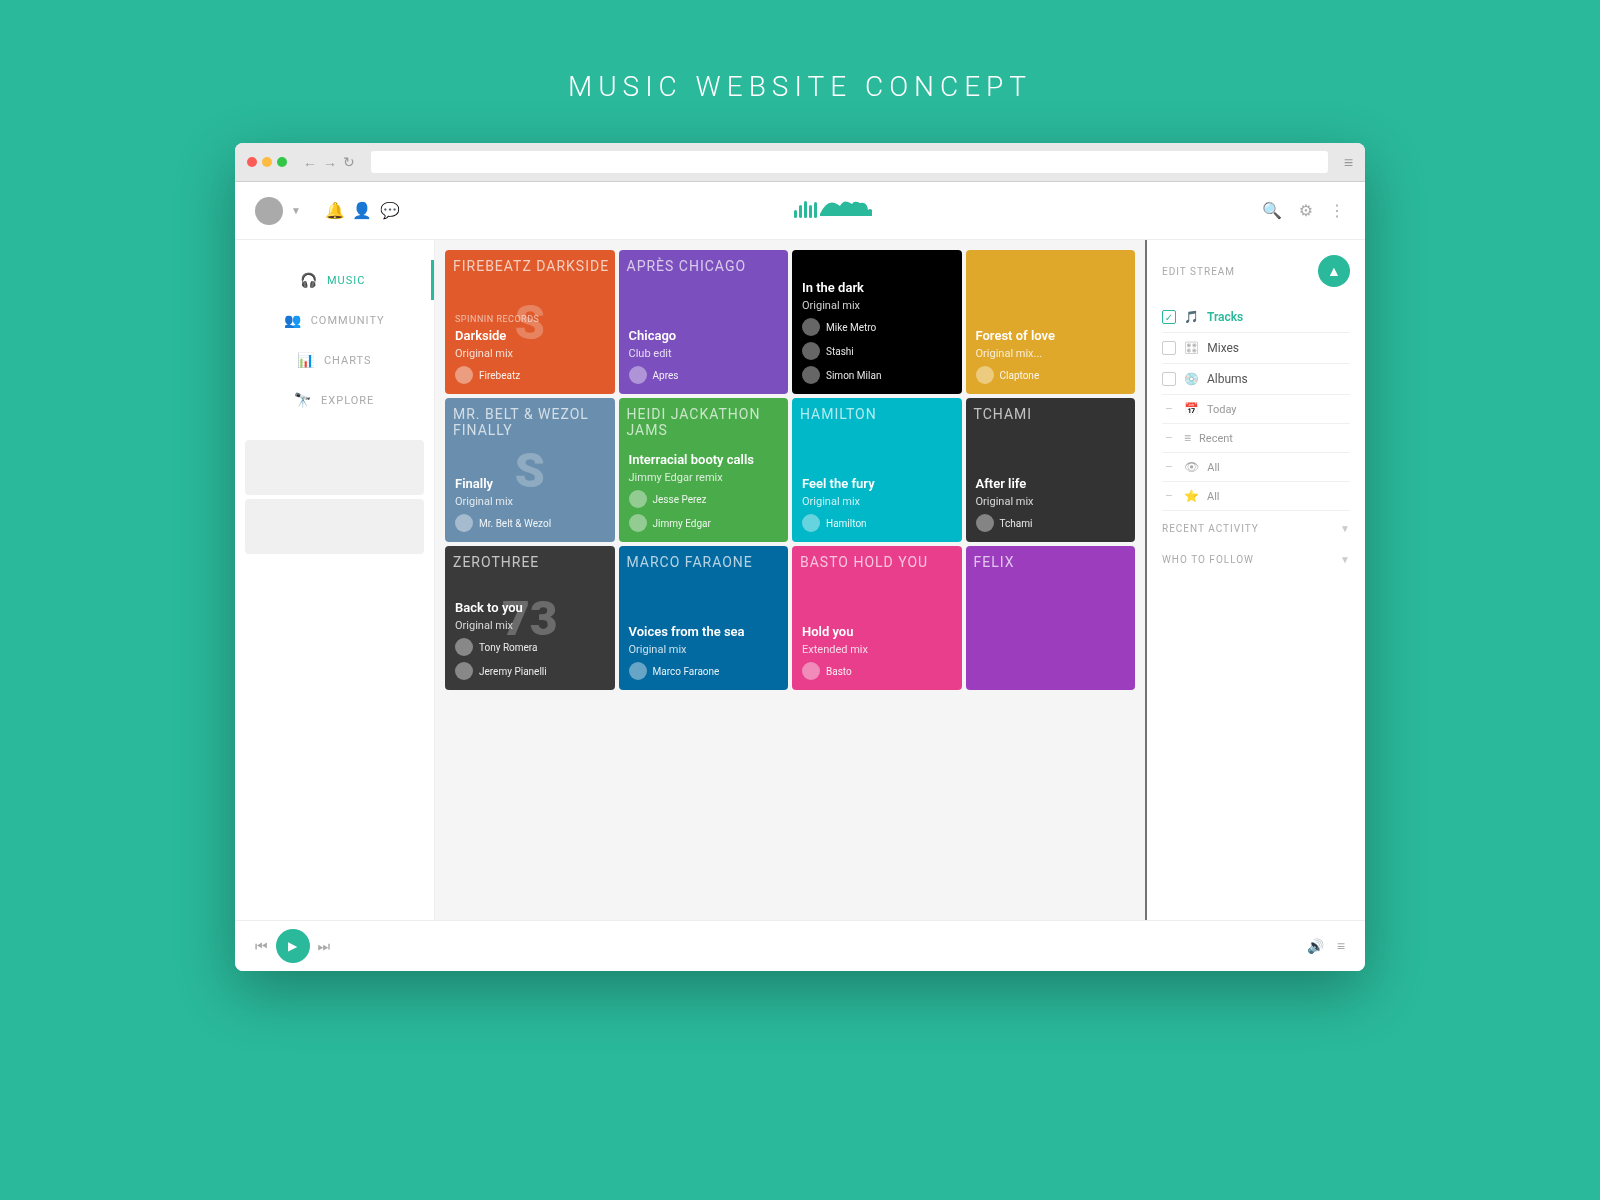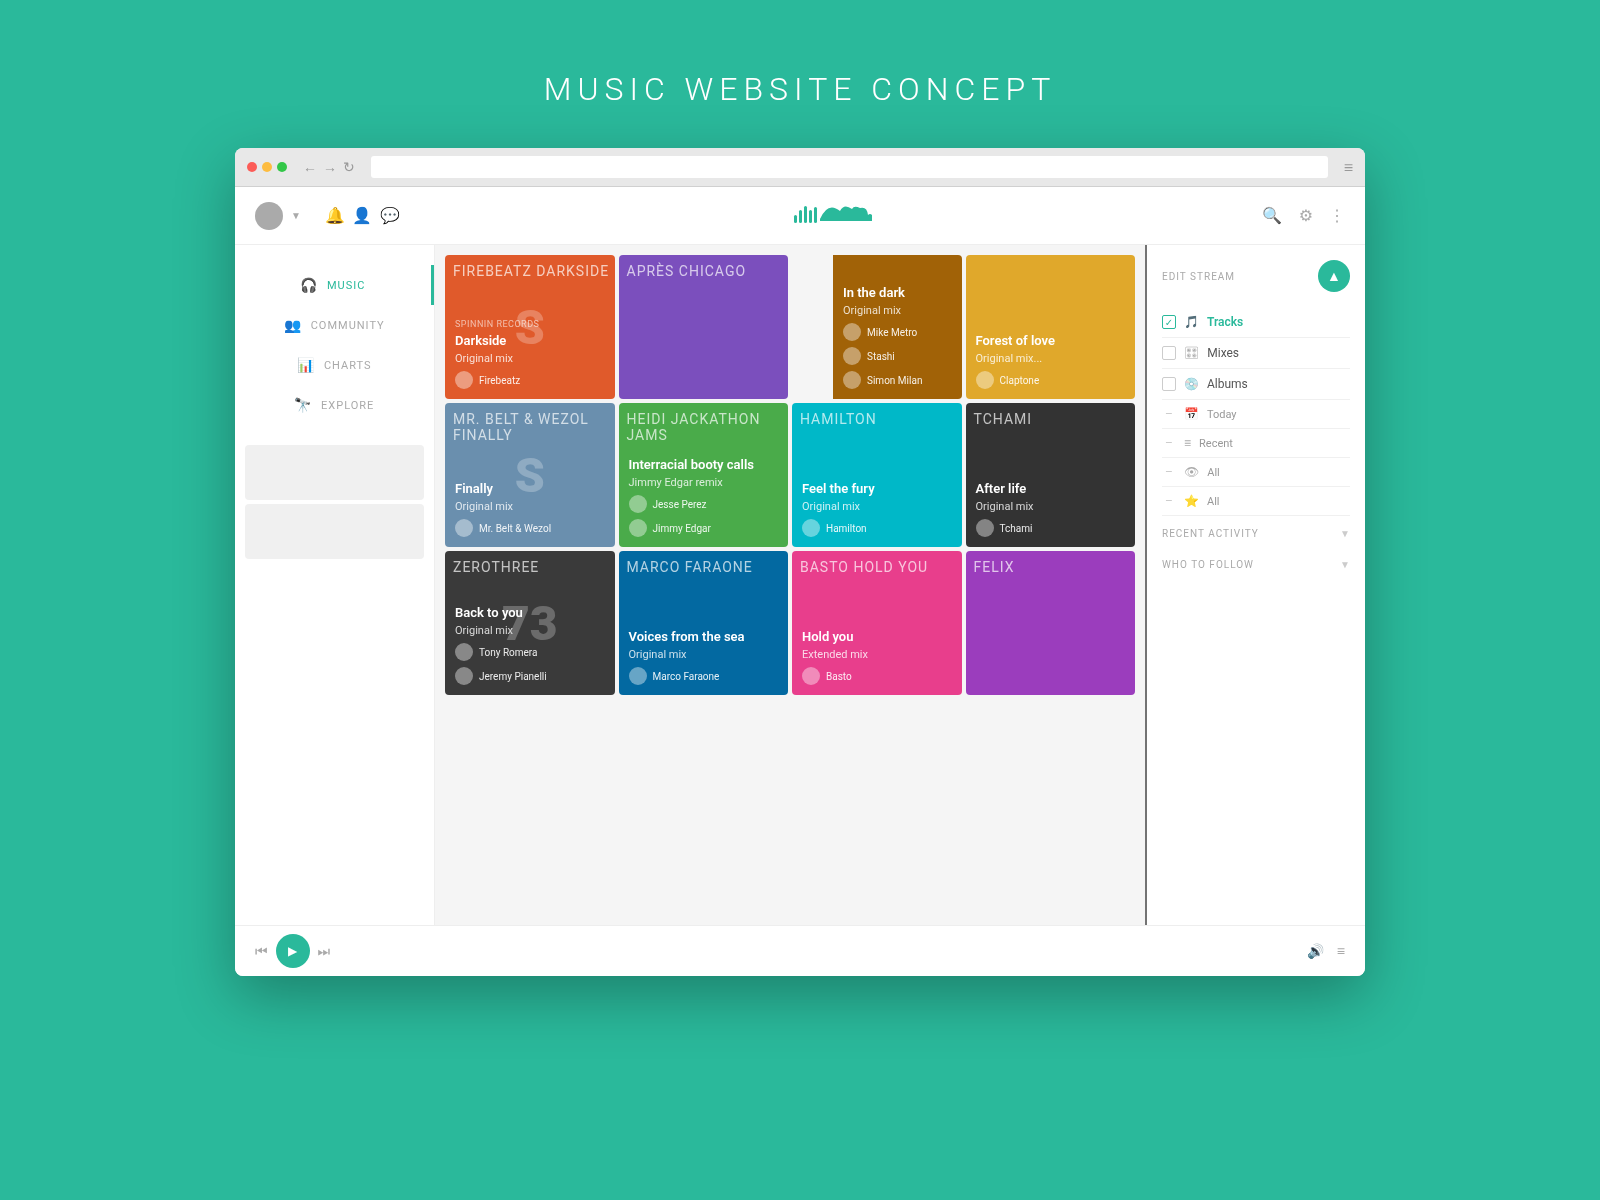--- a/index.html
+++ b/index.html
@@ -7,21 +7,21 @@
       background-color: #2ab99b;
       font-family: -apple-system, BlinkMacSystemFont, 'Segoe UI', Roboto, sans-serif;
       display: flex;
       flex-direction: column;
       align-items: center;
       min-height: 1200px;
       padding: 40px 20px;
     }
     .page-title {
       color: white;
-      font-size: 32px;
+      font-size: 28px;
       font-weight: 300;
       letter-spacing: 6px;
       margin-bottom: 40px;
       margin-top: 30px;
       text-transform: uppercase;
     }
     .browser-window {
       width: 1130px;
       background: #f5f5f5;
       border-radius: 8px;
@@ -386,26 +386,36 @@
         <span class="artist-name">Firebeatz</span>
       </div>
     </div>
               </div>
             </div>
           </div>
           <div class="track-card">
             <div class="track-card-inner">
               <div class="track-bg" style="background: rgb(123, 79, 189);">
                 <div class="card-top-label">APRÈS CHICAGO</div>
-              </div>
-            </div>
-          </div>
-          <div class="track-card">
-            <div class="track-card-inner">
-              <div class="track-bg" style="background: #a16207; margin-left: 41px;">
+    <div style="margin-top:auto;">
+      <div class="track-label"></div>
+      <div class="track-title">Chicago</div>
+      <div class="track-subtitle">Club edit</div>
+
+      <div class="track-artist">
+        <div class="artist-avatar"></div>
+        <span class="artist-name">Apres</span>
+      </div>
+    </div>
+              </div>
+            </div>
+          </div>
+          <div class="track-card">
+            <div class="track-card-inner">
+              <div class="track-bg" style="background: #000000;">
     <div style="margin-top:auto;">
       <div class="track-label"></div>
       <div class="track-title">In the dark</div>
       <div class="track-subtitle">Original mix</div>
 
       <div class="track-artist">
         <div class="artist-avatar"></div>
         <span class="artist-name">Mike Metro</span>
       </div>
 

